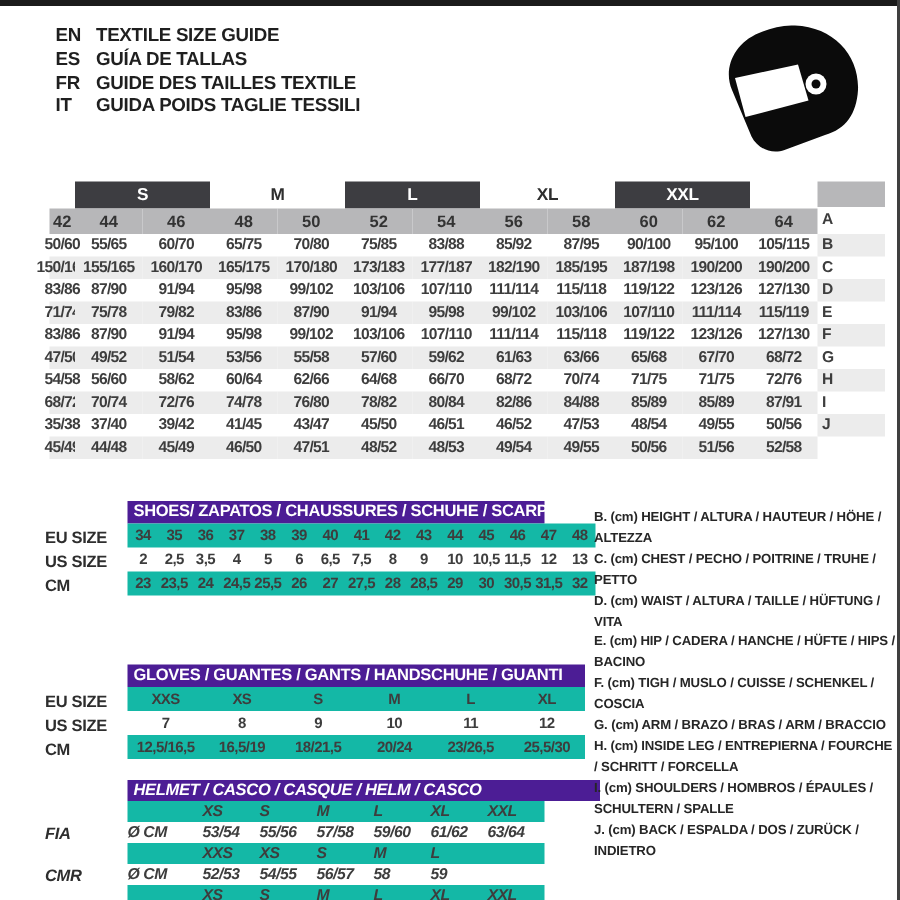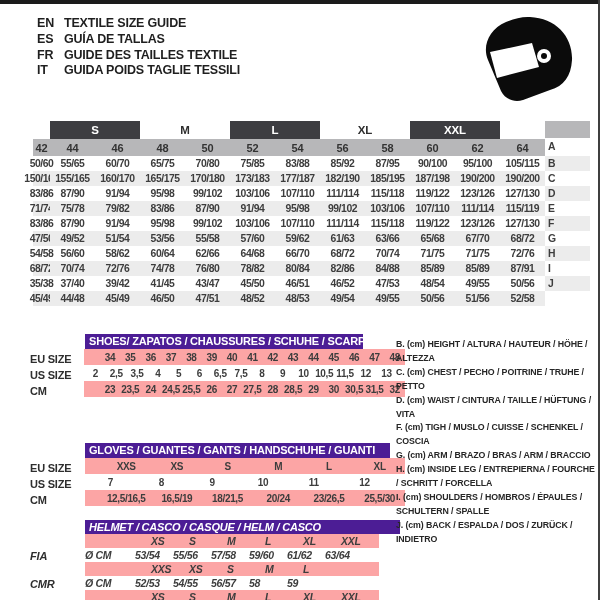--- a/index.html
+++ b/index.html
@@ -39,21 +39,21 @@
   .gloves .bar{width:301px;margin-top:46px;}
   .helmet .bar{width:311px;height:14px;line-height:14px;}
   .strow{display:flex;align-items:flex-end;}
   .slabel{width:55px;font-weight:700;font-size:11px;display:flex;align-items:center;
           letter-spacing:-0.2px;color:#2e2e2e;}
   .sdata{display:grid;}
   .shoes .sdata{width:312px;grid-template-columns:repeat(15,1fr);}
   .gloves .sdata{width:305px;grid-template-columns:repeat(6,1fr);}
   .scell{height:16px;display:flex;align-items:center;justify-content:center;
          font-weight:700;font-size:10px;letter-spacing:-0.35px;color:#3d3d3d;}
-  .gray{background:#fca5a5;padding-left:16px;}
+  .gray{background:#14b8a6;}
   .gloves{margin-top:6px;}
   .helmet{margin-top:14px;font-style:italic;}
   .hdata{display:grid;grid-template-columns:50px repeat(6,38px);width:278px;}
   .hcell{height:14px;display:flex;align-items:center;font-weight:700;font-size:10.5px;
          letter-spacing:-0.3px;color:#3d3d3d;}
 
   
   .legend{position:absolute;left:396px;top:338px;width:202px;}
   .legend-item{font-weight:700;font-size:8.8px;line-height:13.9px;letter-spacing:-0.1px;
                color:#262626;}
@@ -424,19 +424,20 @@
             <div class="hcell">61</div>
           </div>
         </div>
       </div>
   </div>
 </div>
 
 <div class="legend" id="legend">
     <div class="legend-item">B. (cm) HEIGHT / ALTURA / HAUTEUR / HÖHE / ALTEZZA</div>
     <div class="legend-item">C. (cm) CHEST / PECHO / POITRINE / TRUHE / PETTO</div>
-    <div class="legend-item">D. (cm) WAIST / CINTURA / TAILLE / HÜFTUNG / VITA</div>
+    <div class="legend-item">D. (cm) WAIST / ALTURA / TAILLE / HÜFTUNG / VITA</div>
+    <div class="legend-item">E. (cm) HIP / CADERA / HANCHE / HÜFTE / HIPS / BACINO</div>
     <div class="legend-item">F. (cm) TIGH / MUSLO / CUISSE / SCHENKEL / COSCIA</div>
     <div class="legend-item">G. (cm) ARM / BRAZO / BRAS / ARM / BRACCIO</div>
     <div class="legend-item">H. (cm) INSIDE LEG / ENTREPIERNA / FOURCHE / SCHRITT / FORCELLA</div>
     <div class="legend-item">I. (cm) SHOULDERS / HOMBROS / ÉPAULES / SCHULTERN / SPALLE</div>
     <div class="legend-item">J. (cm) BACK / ESPALDA / DOS / ZURÜCK / INDIETRO</div>
   </div>
 
 </body></html>

